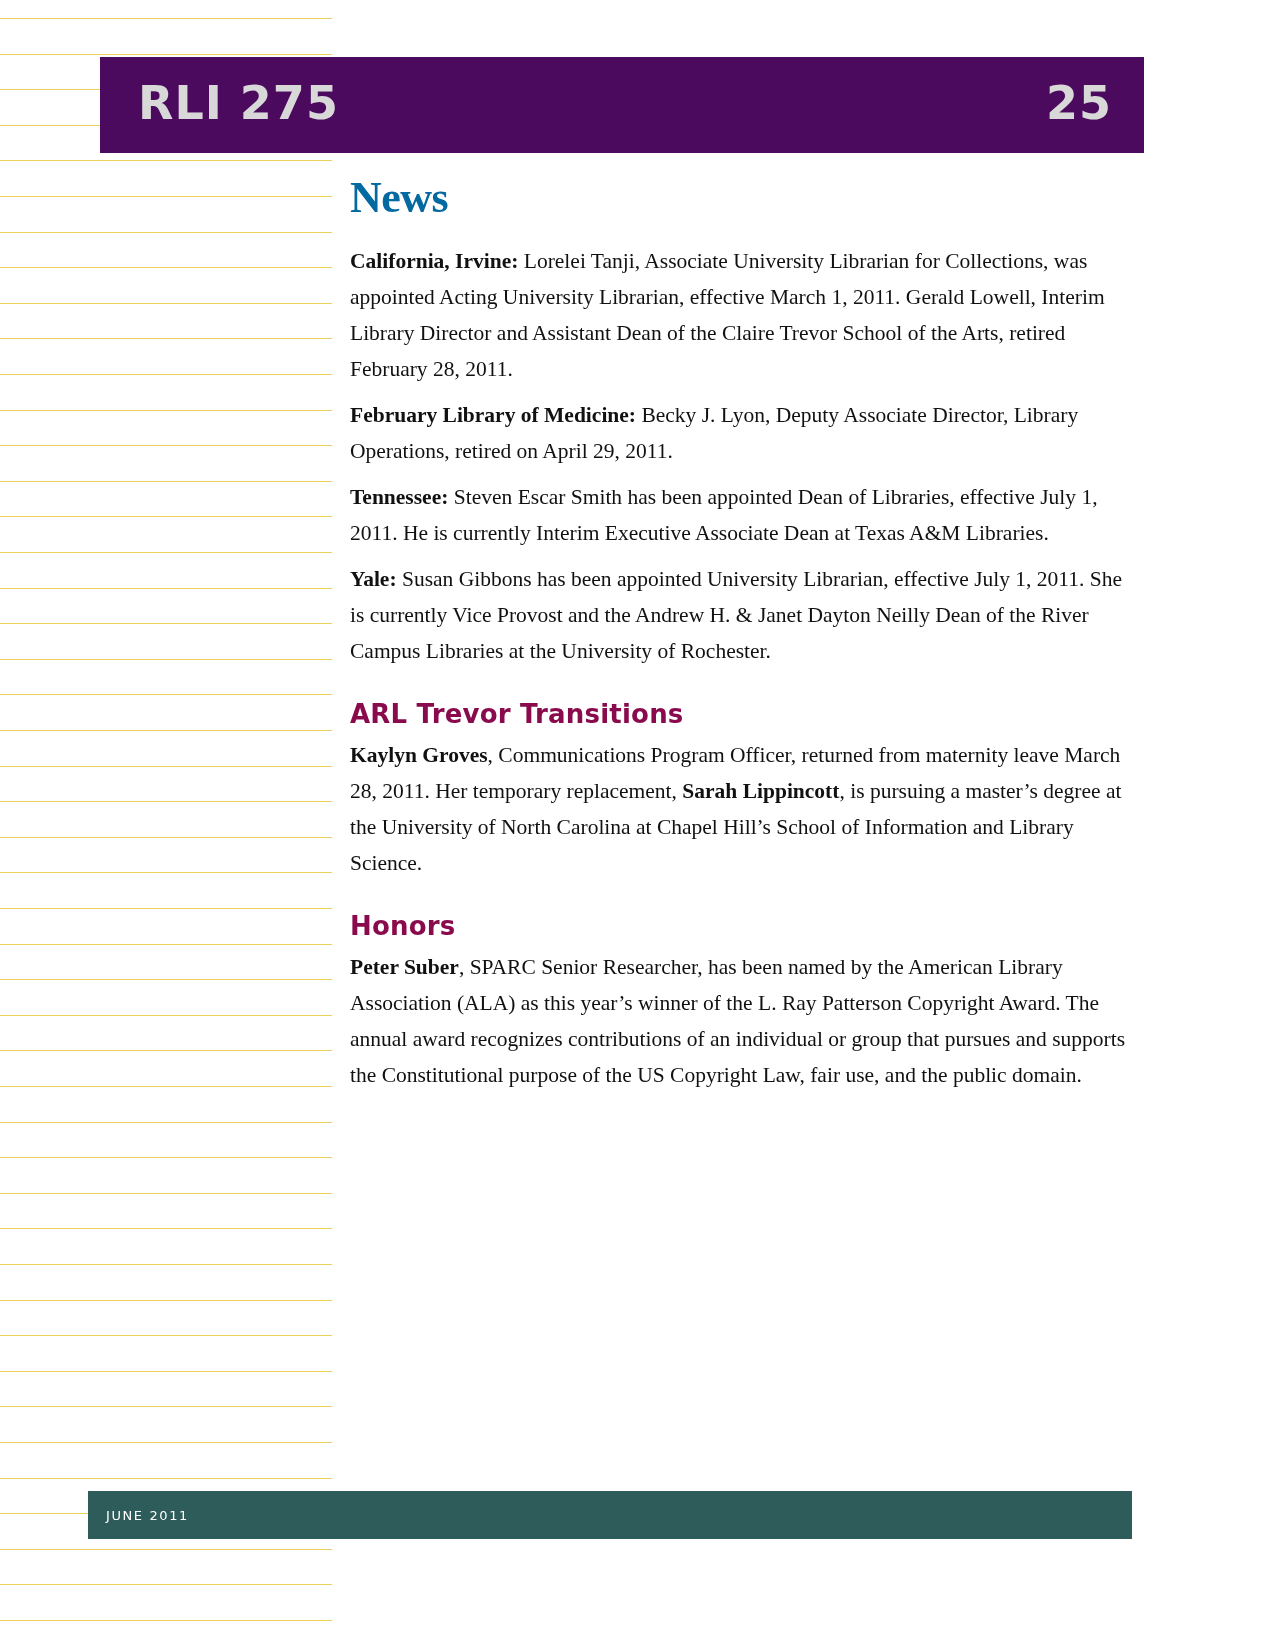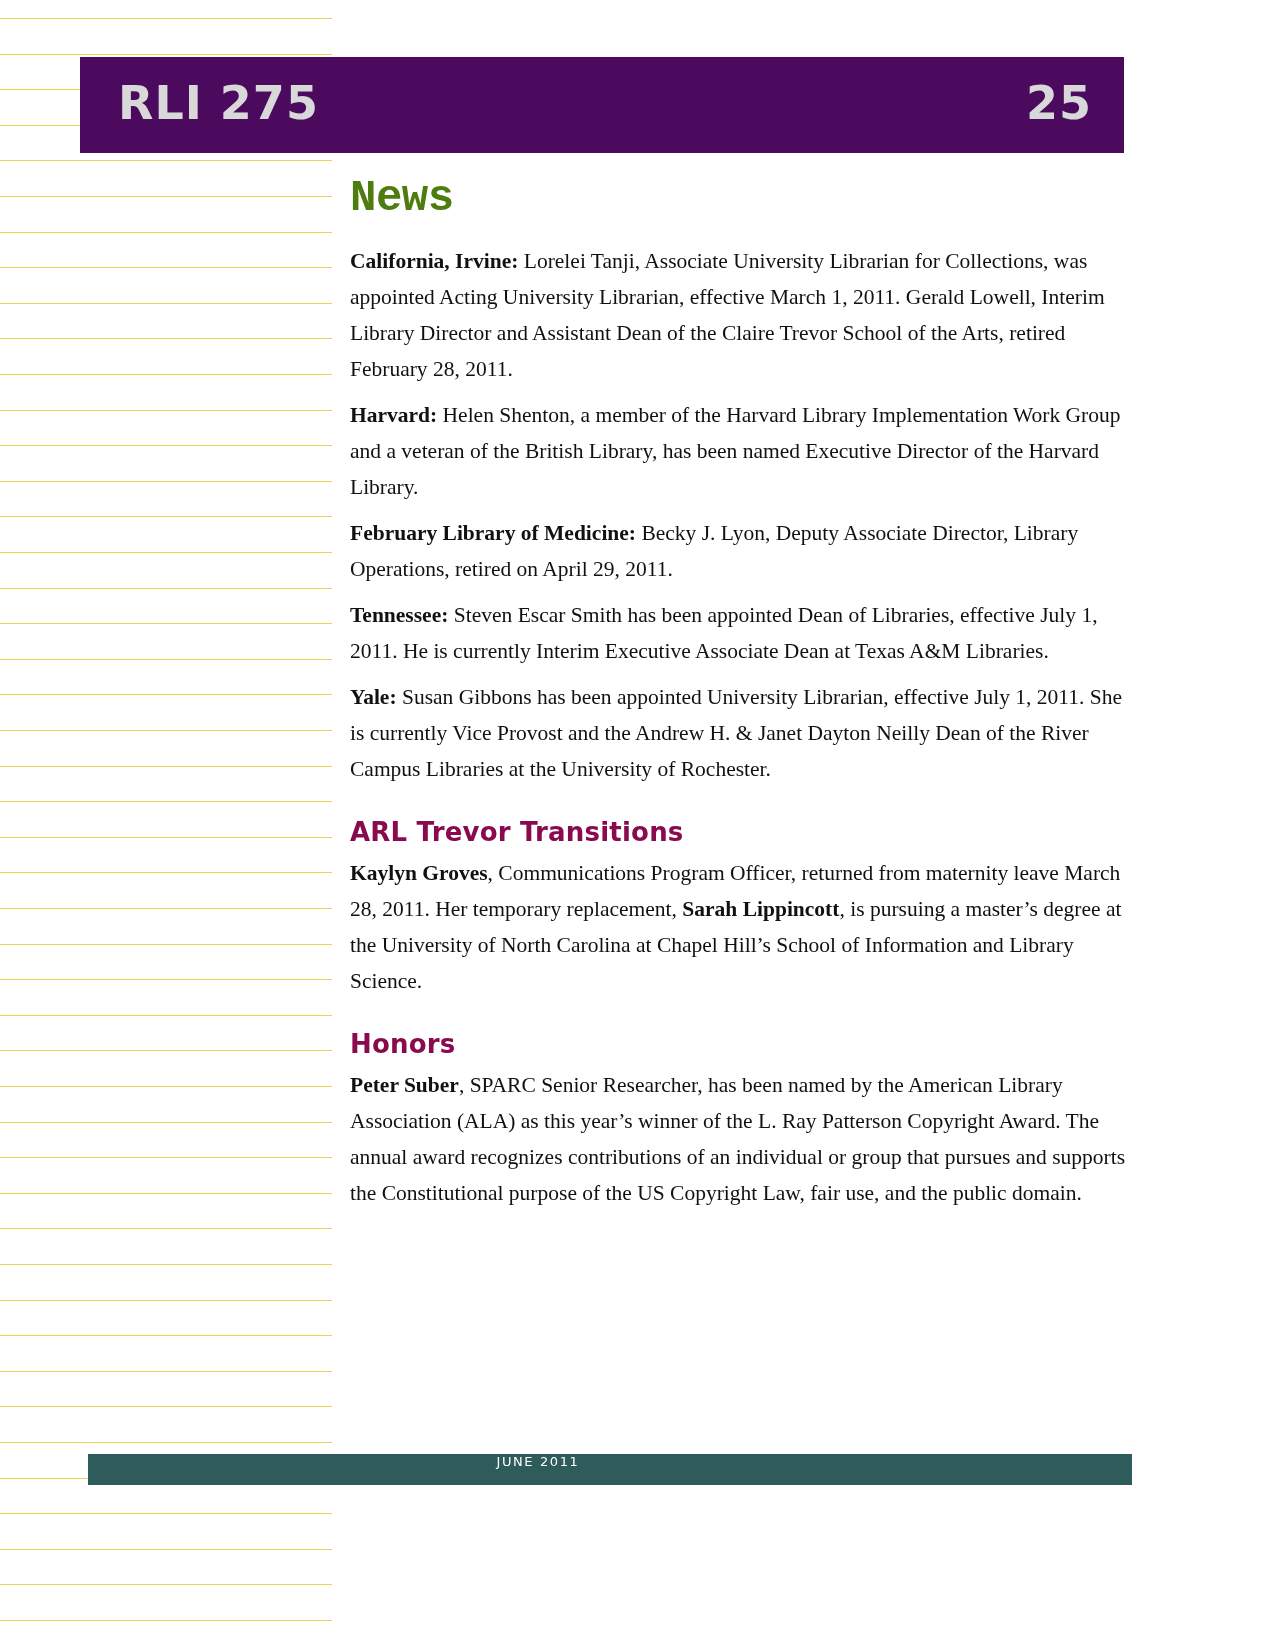--- a/index.html
+++ b/index.html
@@ -29,21 +29,21 @@
     left: 0;
     width: 332px;
     height: 1px;
     background: #e8c93a;
     opacity: .85;
   }
 
   
   #masthead {
     position: absolute;
-    left: 80px;
+    left: 100px;
     top: 57px;
     width: 1044px;
     height: 96px;
     background: #4b0a5e;
     display: flex;
     align-items: center;
     justify-content: space-between;
     box-sizing: border-box;
     padding: 0 32px 4px 38px;
   }
@@ -59,24 +59,24 @@
 
   
   #content {
     position: absolute;
     left: 350px;
     top: 175px;
     width: 790px;
   }
 
   .page-title {
-    font-family: Liberation Mono, monospace;
+    font-family: Liberation Serif, serif;
     font-weight: bold;
     font-size: 44px;
-    color: #4d7c0f;
+    color: #0369a1;
     margin: 0 0 22px 0;
     letter-spacing: -0.5px;
     line-height: 1.05;
   }
 
   .section-head {
     font-family: "DejaVu Sans", sans-serif;
     font-weight: bold;
     font-size: 26px;
     color: #8a0b4d;
@@ -95,27 +95,26 @@
     margin: 8px 0 10px 0;
   }
   p.para b {
     font-weight: bold;
   }
 
   
   #footer {
     position: absolute;
     left: 88px;
-    top: 1454px;
+    top: 1491px;
     width: 1044px;
-    height: 31px;
+    height: 48px;
     background: #2e5c5a;
     display: flex;
     align-items: center;
-    flex-direction: column;
   }
   #footer .date {
     font-family: "DejaVu Sans", sans-serif;
     font-size: 13px;
     letter-spacing: 1.6px;
     color: #ffffff;
     margin-left: 18px;
     width: 245px;
   }
   #footer .tagline {
@@ -180,21 +179,20 @@
 <div id="masthead">
   <div class="issue">RLI 275</div>
   <div class="pageno">25</div>
 </div>
 
 <div id="content">
   <h1 class="page-title">News</h1>
 
   <div>
     <p class="para"><b>California, Irvine:</b><span> Lorelei Tanji, Associate University Librarian for Collections, was appointed Acting University Librarian, effective March 1, 2011. Gerald Lowell, Interim Library Director and Assistant Dean of the Claire Trevor School of the Arts, retired February 28, 2011.</span></p>
-    <p class="para"><b>Harvard:</b><span> Helen Shenton, a member of the Harvard Library Implementation Work Group and a veteran of the British Library, has been named Executive Director of the Harvard Library.</span></p>
     <p class="para"><b>February Library of Medicine:</b><span> Becky J. Lyon, Deputy Associate Director, Library Operations, retired on April 29, 2011.</span></p>
     <p class="para"><b>Tennessee:</b><span> Steven Escar Smith has been appointed Dean of Libraries, effective July 1, 2011. He is currently Interim Executive Associate Dean at Texas A&amp;M Libraries.</span></p>
     <p class="para"><b>Yale:</b><span> Susan Gibbons has been appointed University Librarian, effective July 1, 2011. She is currently Vice Provost and the Andrew H. &amp; Janet Dayton Neilly Dean of the River Campus Libraries at the University of Rochester.</span></p>
   </div>
 
   <h2 class="section-head spaced">ARL Trevor Transitions</h2>
   <div>
     <p class="para"><b>Kaylyn Groves</b><span>, Communications Program Officer, returned from maternity leave March 28, 2011. Her temporary replacement, </span><b>Sarah Lippincott</b><span>, is pursuing a master’s degree at the University of North Carolina at Chapel Hill’s School of Information and Library Science.</span></p>
   </div>
 

